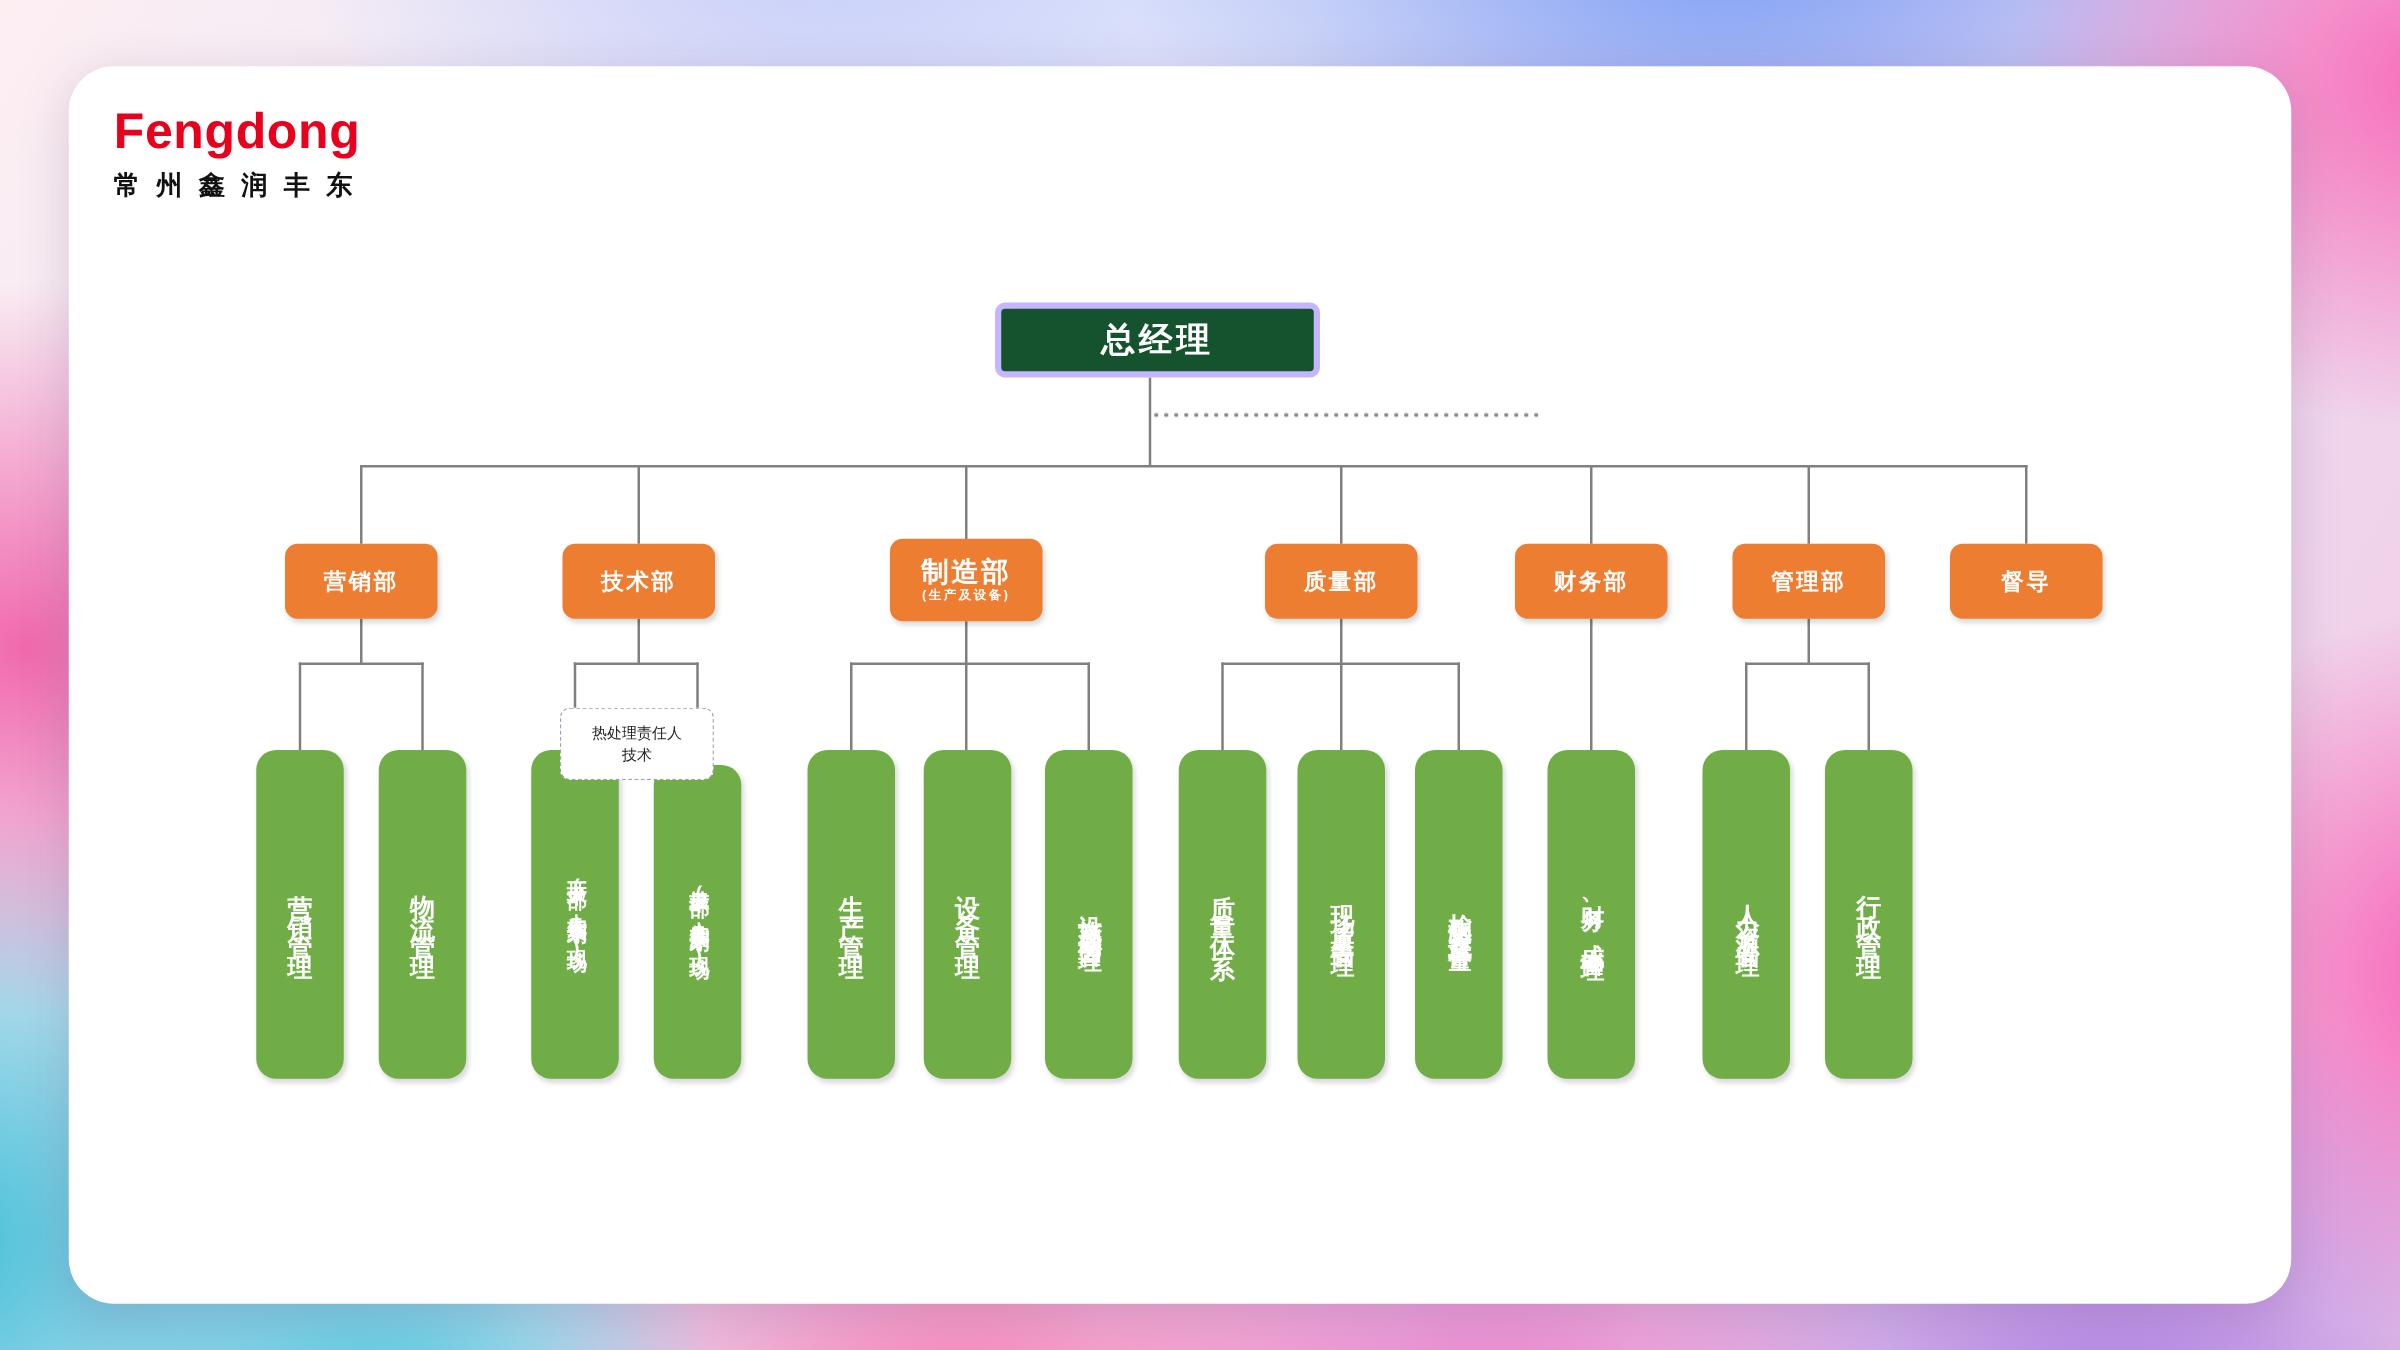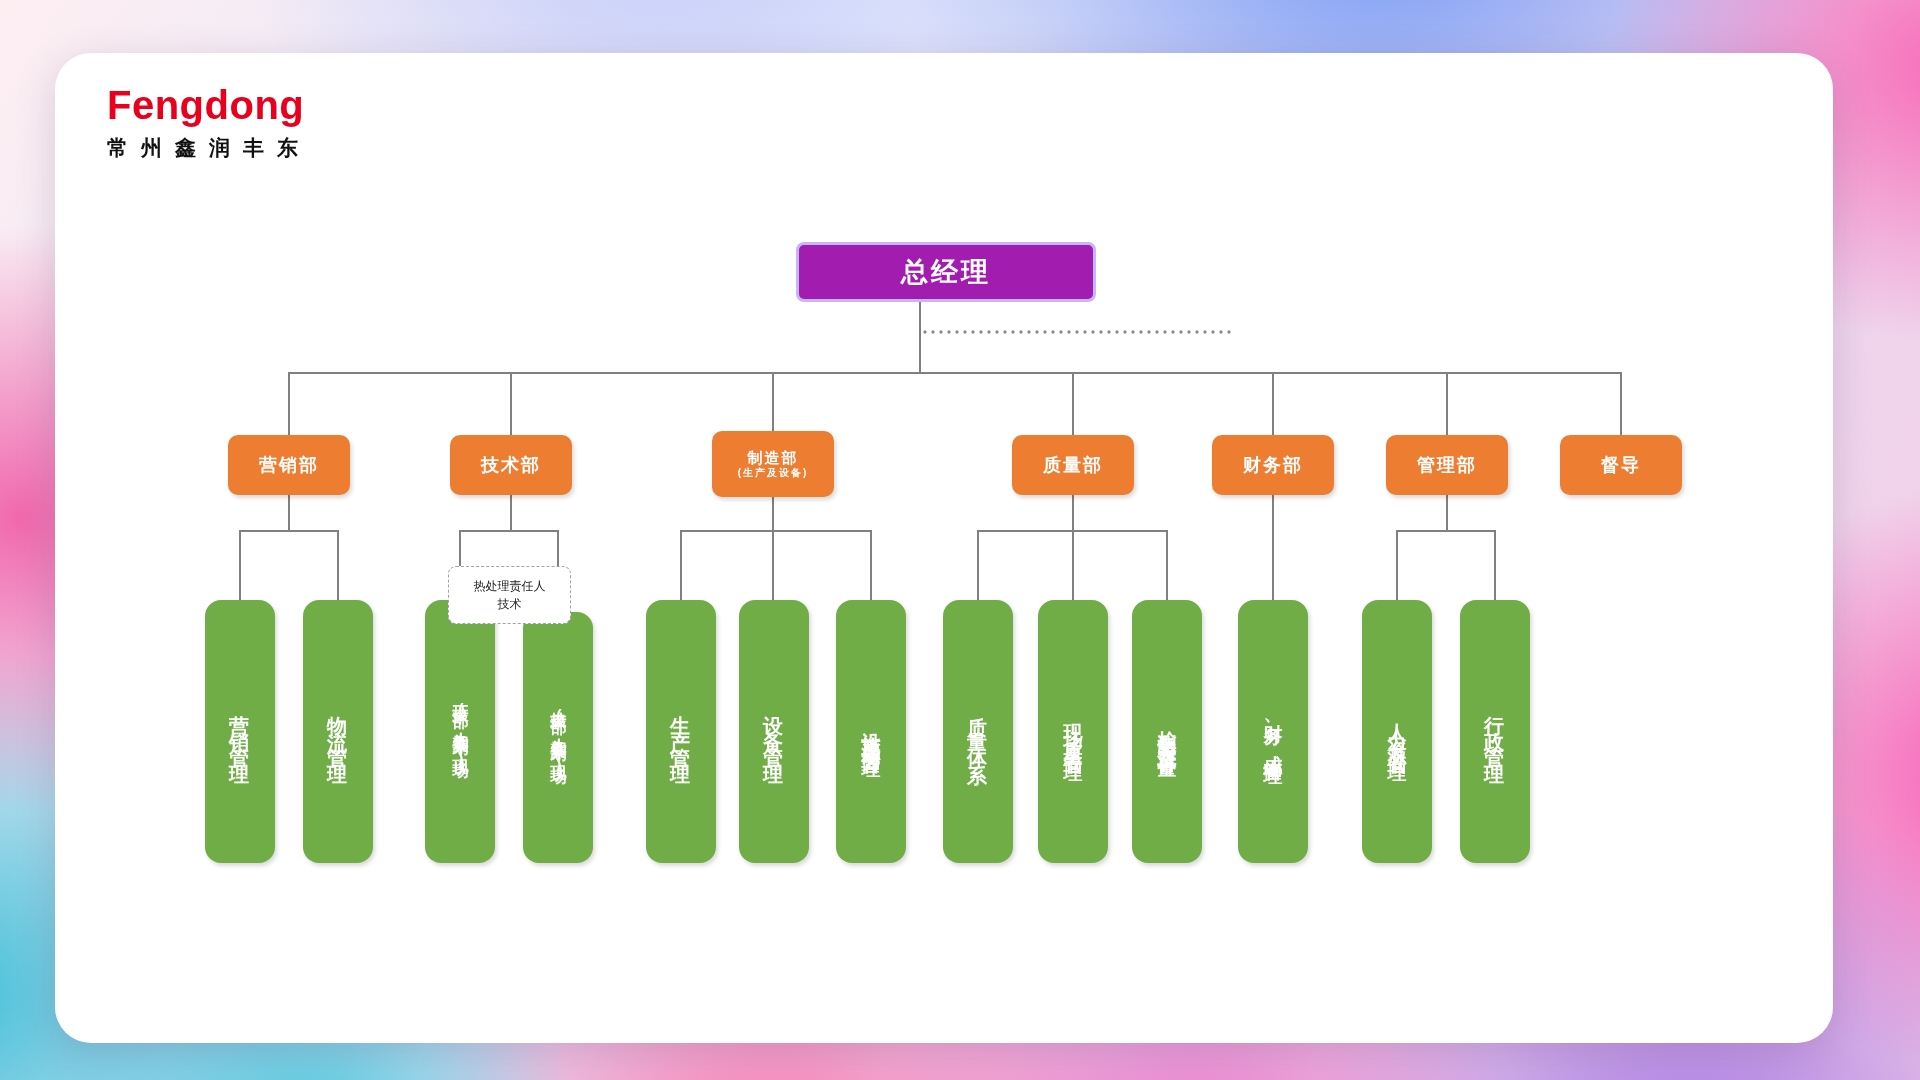--- a/index.html
+++ b/index.html
@@ -18,42 +18,42 @@
       radial-gradient(700px 500px at 72% -6%, rgba(110,150,245,.9), rgba(110,150,245,0) 70%),
       radial-gradient(600px 450px at 34% -8%, rgba(190,200,250,.9), rgba(190,200,250,0) 70%),
       linear-gradient(120deg, #fdeef2 0%, #e3e8fb 35%, #ecd9f2 65%, #f3cfe6 100%);
   }
   .card {
     position:absolute; left:55px; top:53px; width:1778px; height:990px;
     background:#ffffff; border-radius:36px;
     box-shadow:0 10px 40px rgba(80,40,90,.18);
   }
   
-  .logo { position:absolute; left:36px; top:30px;margin-left:16px; }
+  .logo { position:absolute; left:36px; top:30px; }
   .logo-main { font-size:40px; font-weight:800; color:#e8001c; letter-spacing:0.5px; }
   .logo-sub { margin-top:6px; font-size:21px; font-weight:900; color:#111; letter-spacing:13px; white-space:nowrap; }
   .title-block { position:absolute; right:60px; top:28px; text-align:right; }
   .title { font-size:46px; font-weight:900; color:#1a1a1a; letter-spacing:2px; }
   .subtitle { margin-top:8px; font-size:17px; color:#222; }
   
   .chart { position:absolute; inset:0; }
   .vl { position:absolute; width:2px; background:#808080; z-index:1; }
   .hl { position:absolute; height:2px; background:#808080; z-index:1; }
   .dot { position:absolute; height:4px; z-index:1;
          background-image: radial-gradient(circle, #8a8a8a 1.4px, transparent 1.8px);
          background-size:8px 4px; background-repeat:repeat-x; }
   .node { position:absolute; display:flex; align-items:center; justify-content:center;
           text-align:center; color:#fff; z-index:2; }
-  .root-box { width:300px; height:60px; background:#a21caf; border:3px solid #c4b5fd;
+  .root-box { width:260px; height:60px; background:#14532d; border:5px solid #c4b5fd;
               border-radius:8px; font-size:27px; font-weight:800; letter-spacing:3px; }
   .dept-box { width:122px; height:60px; background:#ed7d31; border-radius:10px;
               font-size:18px; font-weight:800; letter-spacing:2px;
               box-shadow:2px 3px 4px rgba(0,0,0,.15); }
   .dept-box .two-line { line-height:1.2; }
-  .dept-box .two-line .l1 { font-size:15px; display:block; }
+  .dept-box .two-line .l1 { font-size:22px; display:block; }
   .dept-box .two-line .l2 { font-size:10px; display:block; font-weight:800; }
   .unit-box { width:70px; height:263px; background:#70ad47; border-radius:16px;
               box-shadow:2px 3px 4px rgba(0,0,0,.15); }
   .unit-box span { writing-mode:vertical-rl; text-orientation:upright;
                    font-weight:800; color:#fff; }
   .s4 { font-size:20px; letter-spacing:16px; }
   .s6 { font-size:19px; letter-spacing:8px; }
   .s8 { font-size:19px; letter-spacing:4px; }
   .slong { font-size:16px; letter-spacing:2px; }
   .advisor {

